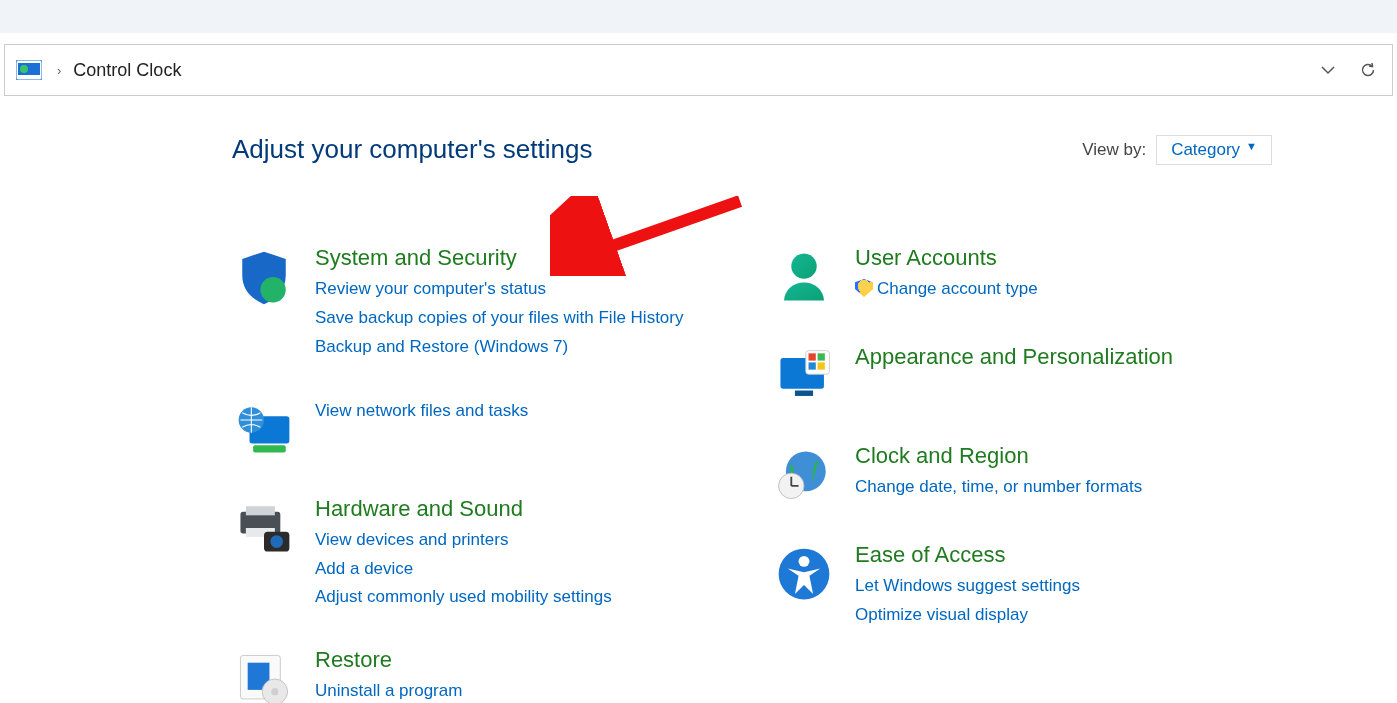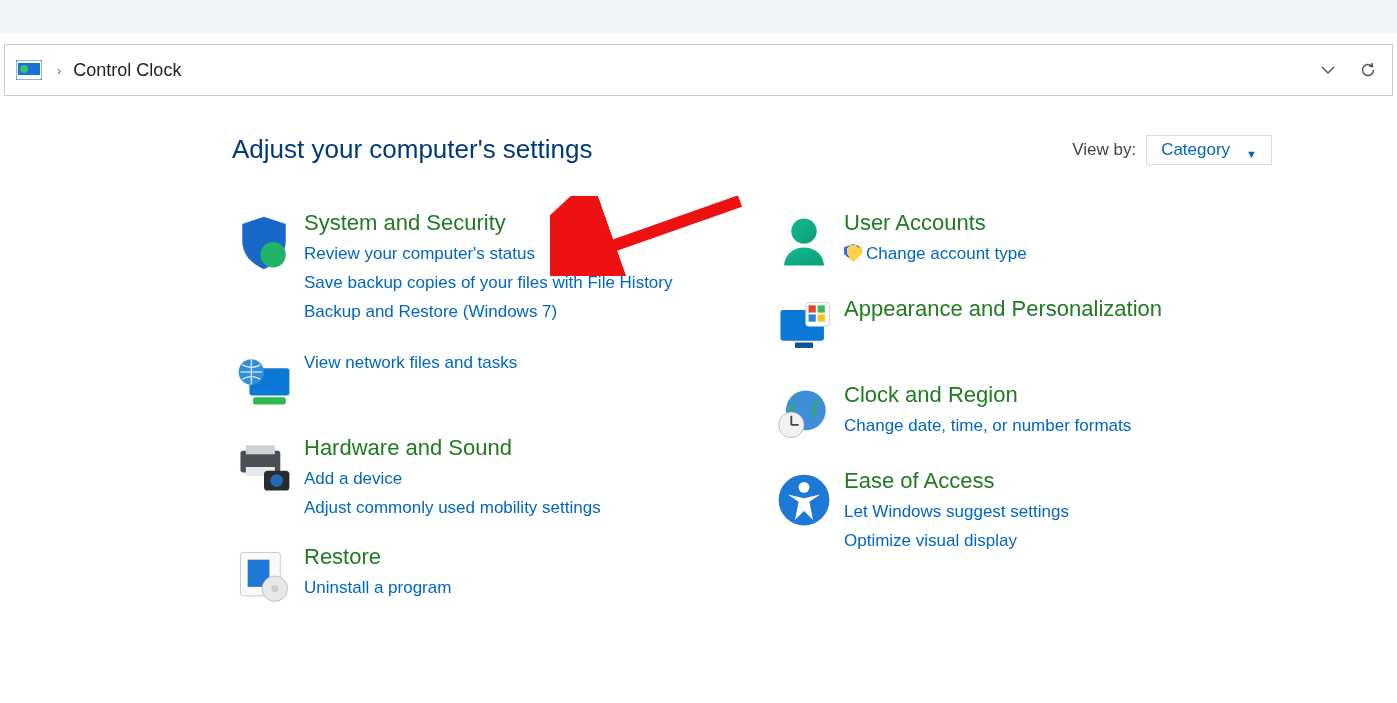--- a/index.html
+++ b/index.html
@@ -54,33 +54,34 @@
     align-items:center;
     gap:10px;
     font-size:17px;
   }
   .viewby-label { color:#444; }
   .viewby-select {
     border:1px solid #ddd;
     padding:4px 14px;
     color:#0067c0;
     font-size:17px;
-    display:flex;align-items:flex-end;gap:16px;
+    display:flex;align-items:flex-start;gap:6px;
     cursor:pointer;
   }
   .viewby-caret { font-size:11px; color:#0067c0; }
   .cols {
     display:flex;
     gap: 40px;
   }
   .col { width: 500px; }
   .cat {
     display:flex;
-    gap: 8px;
+    gap: 19px;
     margin-bottom: 22px;
+    margin-top: 35px;
   }
   .cat-icon {
     width: 64px;
     height: 64px;
     flex:none;
     display:flex;align-items:center;justify-content:center;
   }
   .cat-body { }
   .cat-title {
     color: #1f7b1f;
@@ -205,20 +206,21 @@
           <svg width="58" height="58" viewBox="0 0 64 64">
             <rect x="6" y="14" width="44" height="24" rx="3" fill="#4a4f55"></rect>
             <rect x="12" y="8" width="32" height="10" fill="#cfd3d7"></rect>
             <rect x="12" y="32" width="32" height="10" fill="#e7e9eb"></rect>
             <rect x="32" y="36" width="28" height="22" rx="4" fill="#2b2b2b"></rect>
             <circle cx="46" cy="47" r="7" fill="#1f6bb7"></circle>
           </svg>
         </div>
         <div class="cat-body">
           <div class="cat-title">Hardware and Sound</div>
+          <a class="cat-link">View devices and printers</a>
           <a class="cat-link">Add a device</a>
           <a class="cat-link">Adjust commonly used mobility settings</a>
         </div>
       </div>
 
       <div class="cat">
         <div class="cat-icon">
           <svg width="58" height="58" viewBox="0 0 64 64">
             <rect x="6" y="6" width="44" height="48" rx="3" fill="#fafafa" stroke="#c6c6c6"></rect>
             <rect x="14" y="14" width="24" height="30" fill="#1f78d6"></rect>

